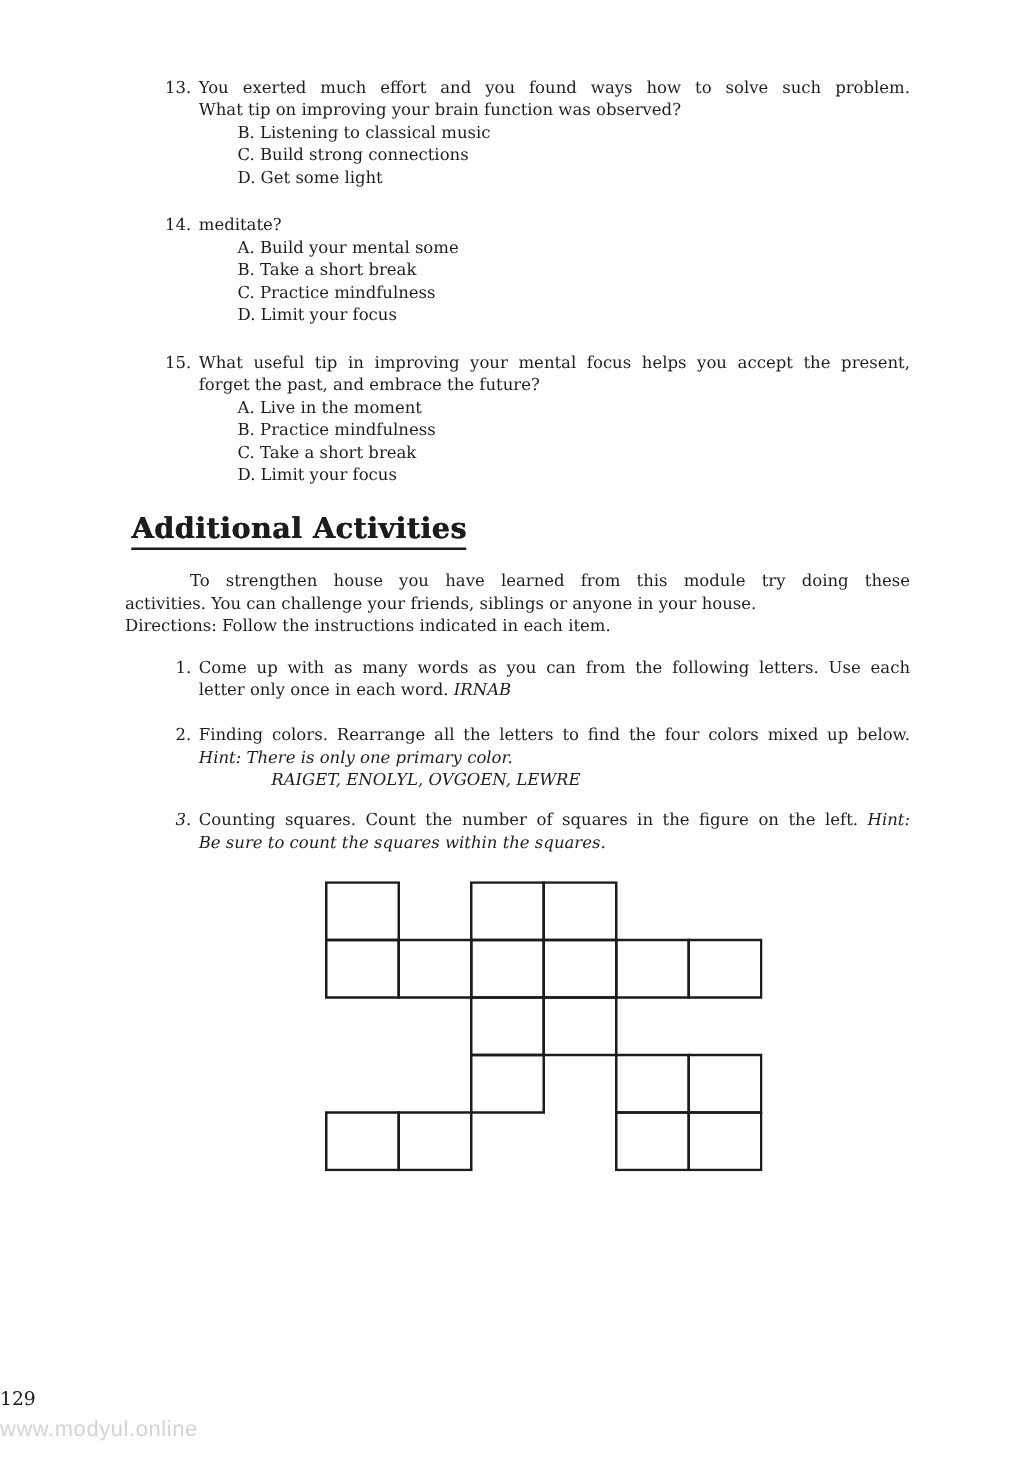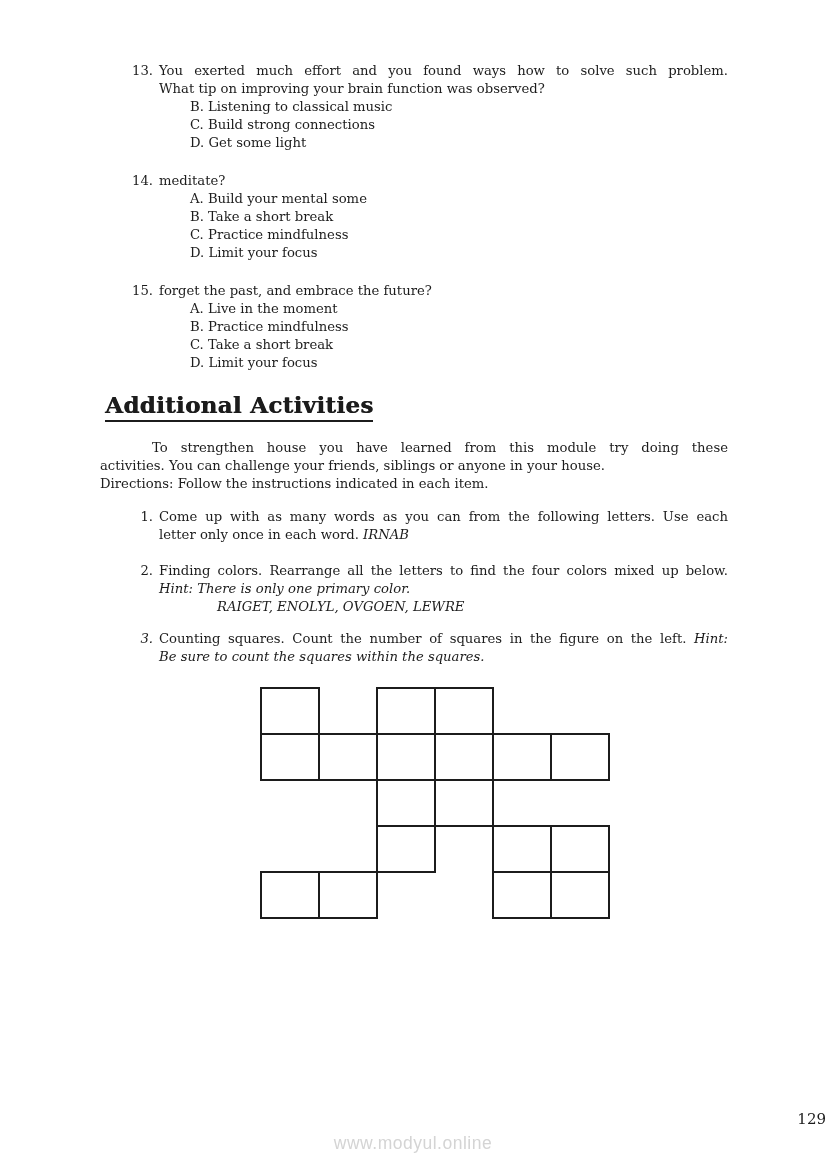--- a/index.html
+++ b/index.html
@@ -43,25 +43,25 @@
 
   .item1{margin-top:15px;}
   .item2{margin-top:18px;}
   .item3{margin-top:14px;}
   .scrambled{padding-left:58px;}
 
   .figure{margin-top:21px;margin-left:160px;}
 
   .page-number{
     position:absolute;left:0;right:0;top:1098px;
-    text-align:right;font-size:15px;line-height:18px;color:#1c1c1c;
+    text-align:left;font-size:15px;line-height:18px;color:#1c1c1c;
   }
   .watermark{
     position:absolute;left:0;right:0;top:1121px;
-    text-align:center;
+    text-align:left;
     font-family:"Liberation Sans","DejaVu Sans",sans-serif;
     font-size:17.5px;line-height:20px;
     letter-spacing:0.5px;
     color:#d4d4d4;
   }
 </style>
 </head>
 <body>
 
 <div class="page">
@@ -88,20 +88,21 @@
         <span class="line">B. Take a short break</span>
         <span class="line">C. Practice mindfulness</span>
         <span class="line">D. Limit your focus</span>
       </div>
     </div>
   </div>
 
   <div class="numbered question">
     <span class="num">15.</span>
     <div class="nbody">
+      <span class="line stretch">What useful tip in improving your mental focus helps you accept the present,</span>
       <span class="line">forget the past, and embrace the future?</span>
       <div class="options">
         <span class="line">A. Live in the moment</span>
         <span class="line">B. Practice mindfulness</span>
         <span class="line">C. Take a short break</span>
         <span class="line">D. Limit your focus</span>
       </div>
     </div>
   </div>
 

